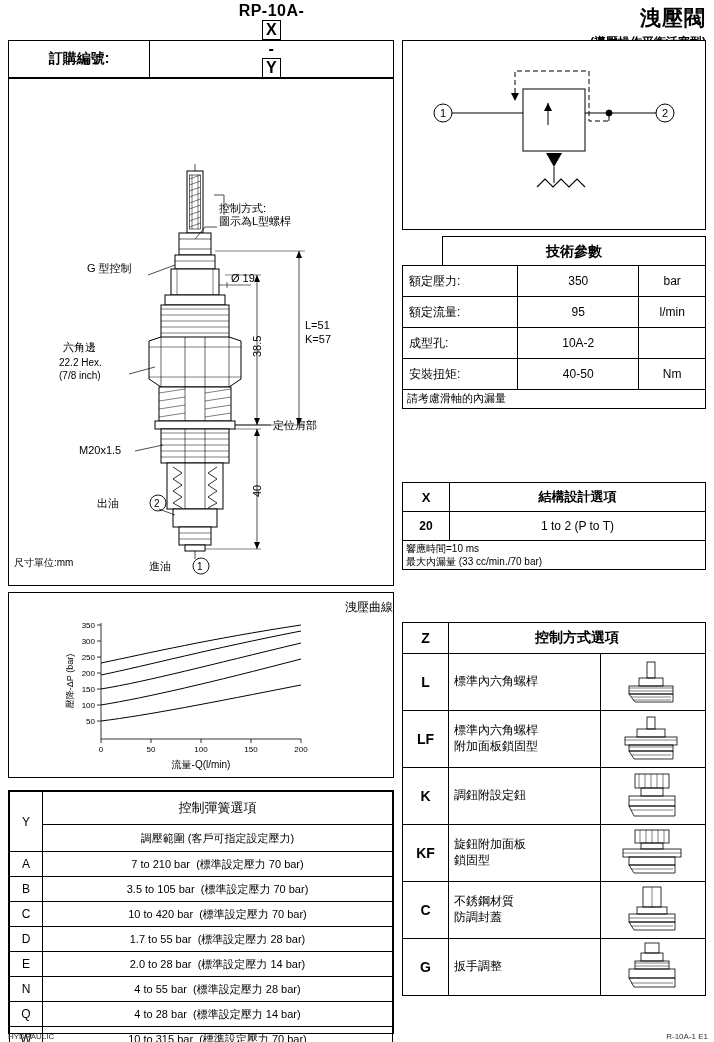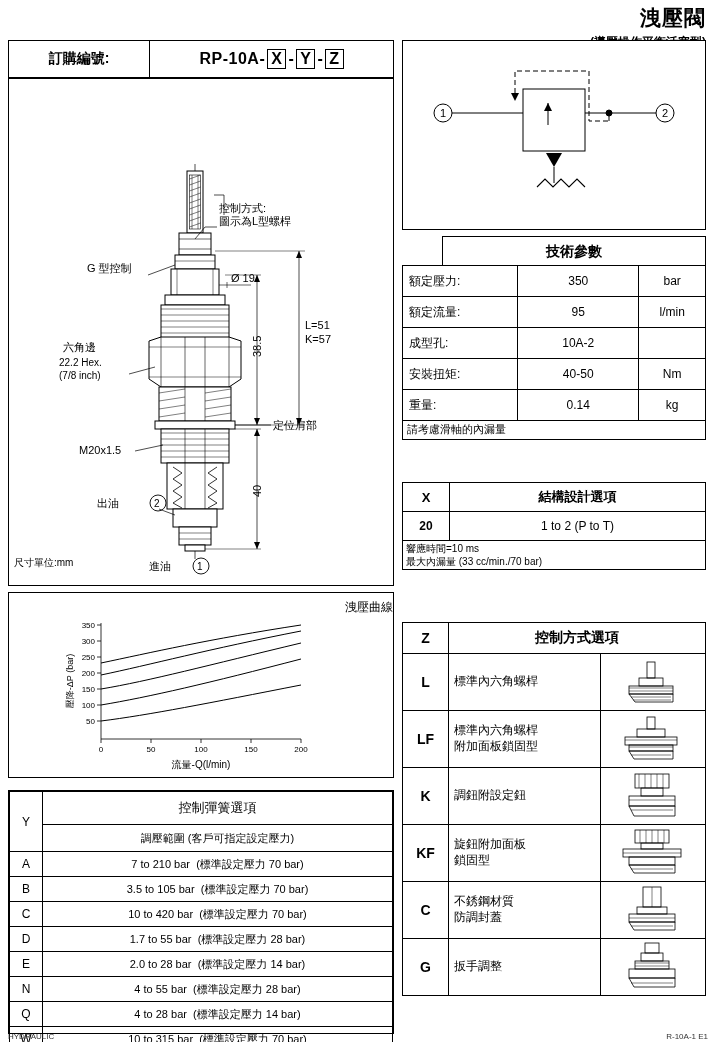--- a/index.html
+++ b/index.html
@@ -19,21 +19,21 @@
   .hdr .t2{font-size:12px;font-weight:bold;margin-top:2px;}
 
   
   .box{position:absolute;border:1px solid #000;box-sizing:border-box;background:#fff;}
 
   
   #order-box{left:8px;top:40px;width:386px;height:38px;border:1px solid #000;}
   .order-inner{display:flex;align-items:center;height:100%;}
   .order-label{flex:0 0 140px;text-align:center;font-size:14px;font-weight:bold;}
   .order-code-cell{flex:1;border-left:1px solid #000;height:100%;display:flex;align-items:center;justify-content:center;}
-  .order-code{font-size:16px;font-weight:bold;letter-spacing:0.5px;display:flex;align-items:center;}
+  .order-code{font-size:16px;font-weight:bold;letter-spacing:0.5px;display:flex;align-items:center;flex-direction:column;}
   .order-code .seg{padding:0 1px;}
   .order-code .boxed{border:1px solid #000;padding:0 3px;margin:0 1px;}
 
   
   #drawing-box{left:8px;top:78px;width:386px;height:508px;}
   #drawing-box svg{display:block;}
   .unit{position:absolute;left:14px;top:556px;font-size:10px;}
 
   
   #curve-box{left:8px;top:592px;width:386px;height:186px;}
@@ -400,25 +400,20 @@
       <tr>
         <td class="sp-name">成型孔:</td>
         <td class="sp-val">10A-2</td>
         <td class="sp-unit"></td>
       </tr>
       <tr>
         <td class="sp-name">安裝扭矩:</td>
         <td class="sp-val">40-50</td>
         <td class="sp-unit">Nm</td>
       </tr>
-      <tr>
-        <td class="sp-name">重量:</td>
-        <td class="sp-val">0.14</td>
-        <td class="sp-unit">kg</td>
-      </tr>
     </tbody>
       </table>
     <div class="spec-note">
       <div>請考慮滑軸的內漏量</div>
     </div>
   </div>
 
   <div id="x-box" style="position:absolute;left:402px;top:482px;width:304px;">
     <table class="x-tbl">
       <tbody>

